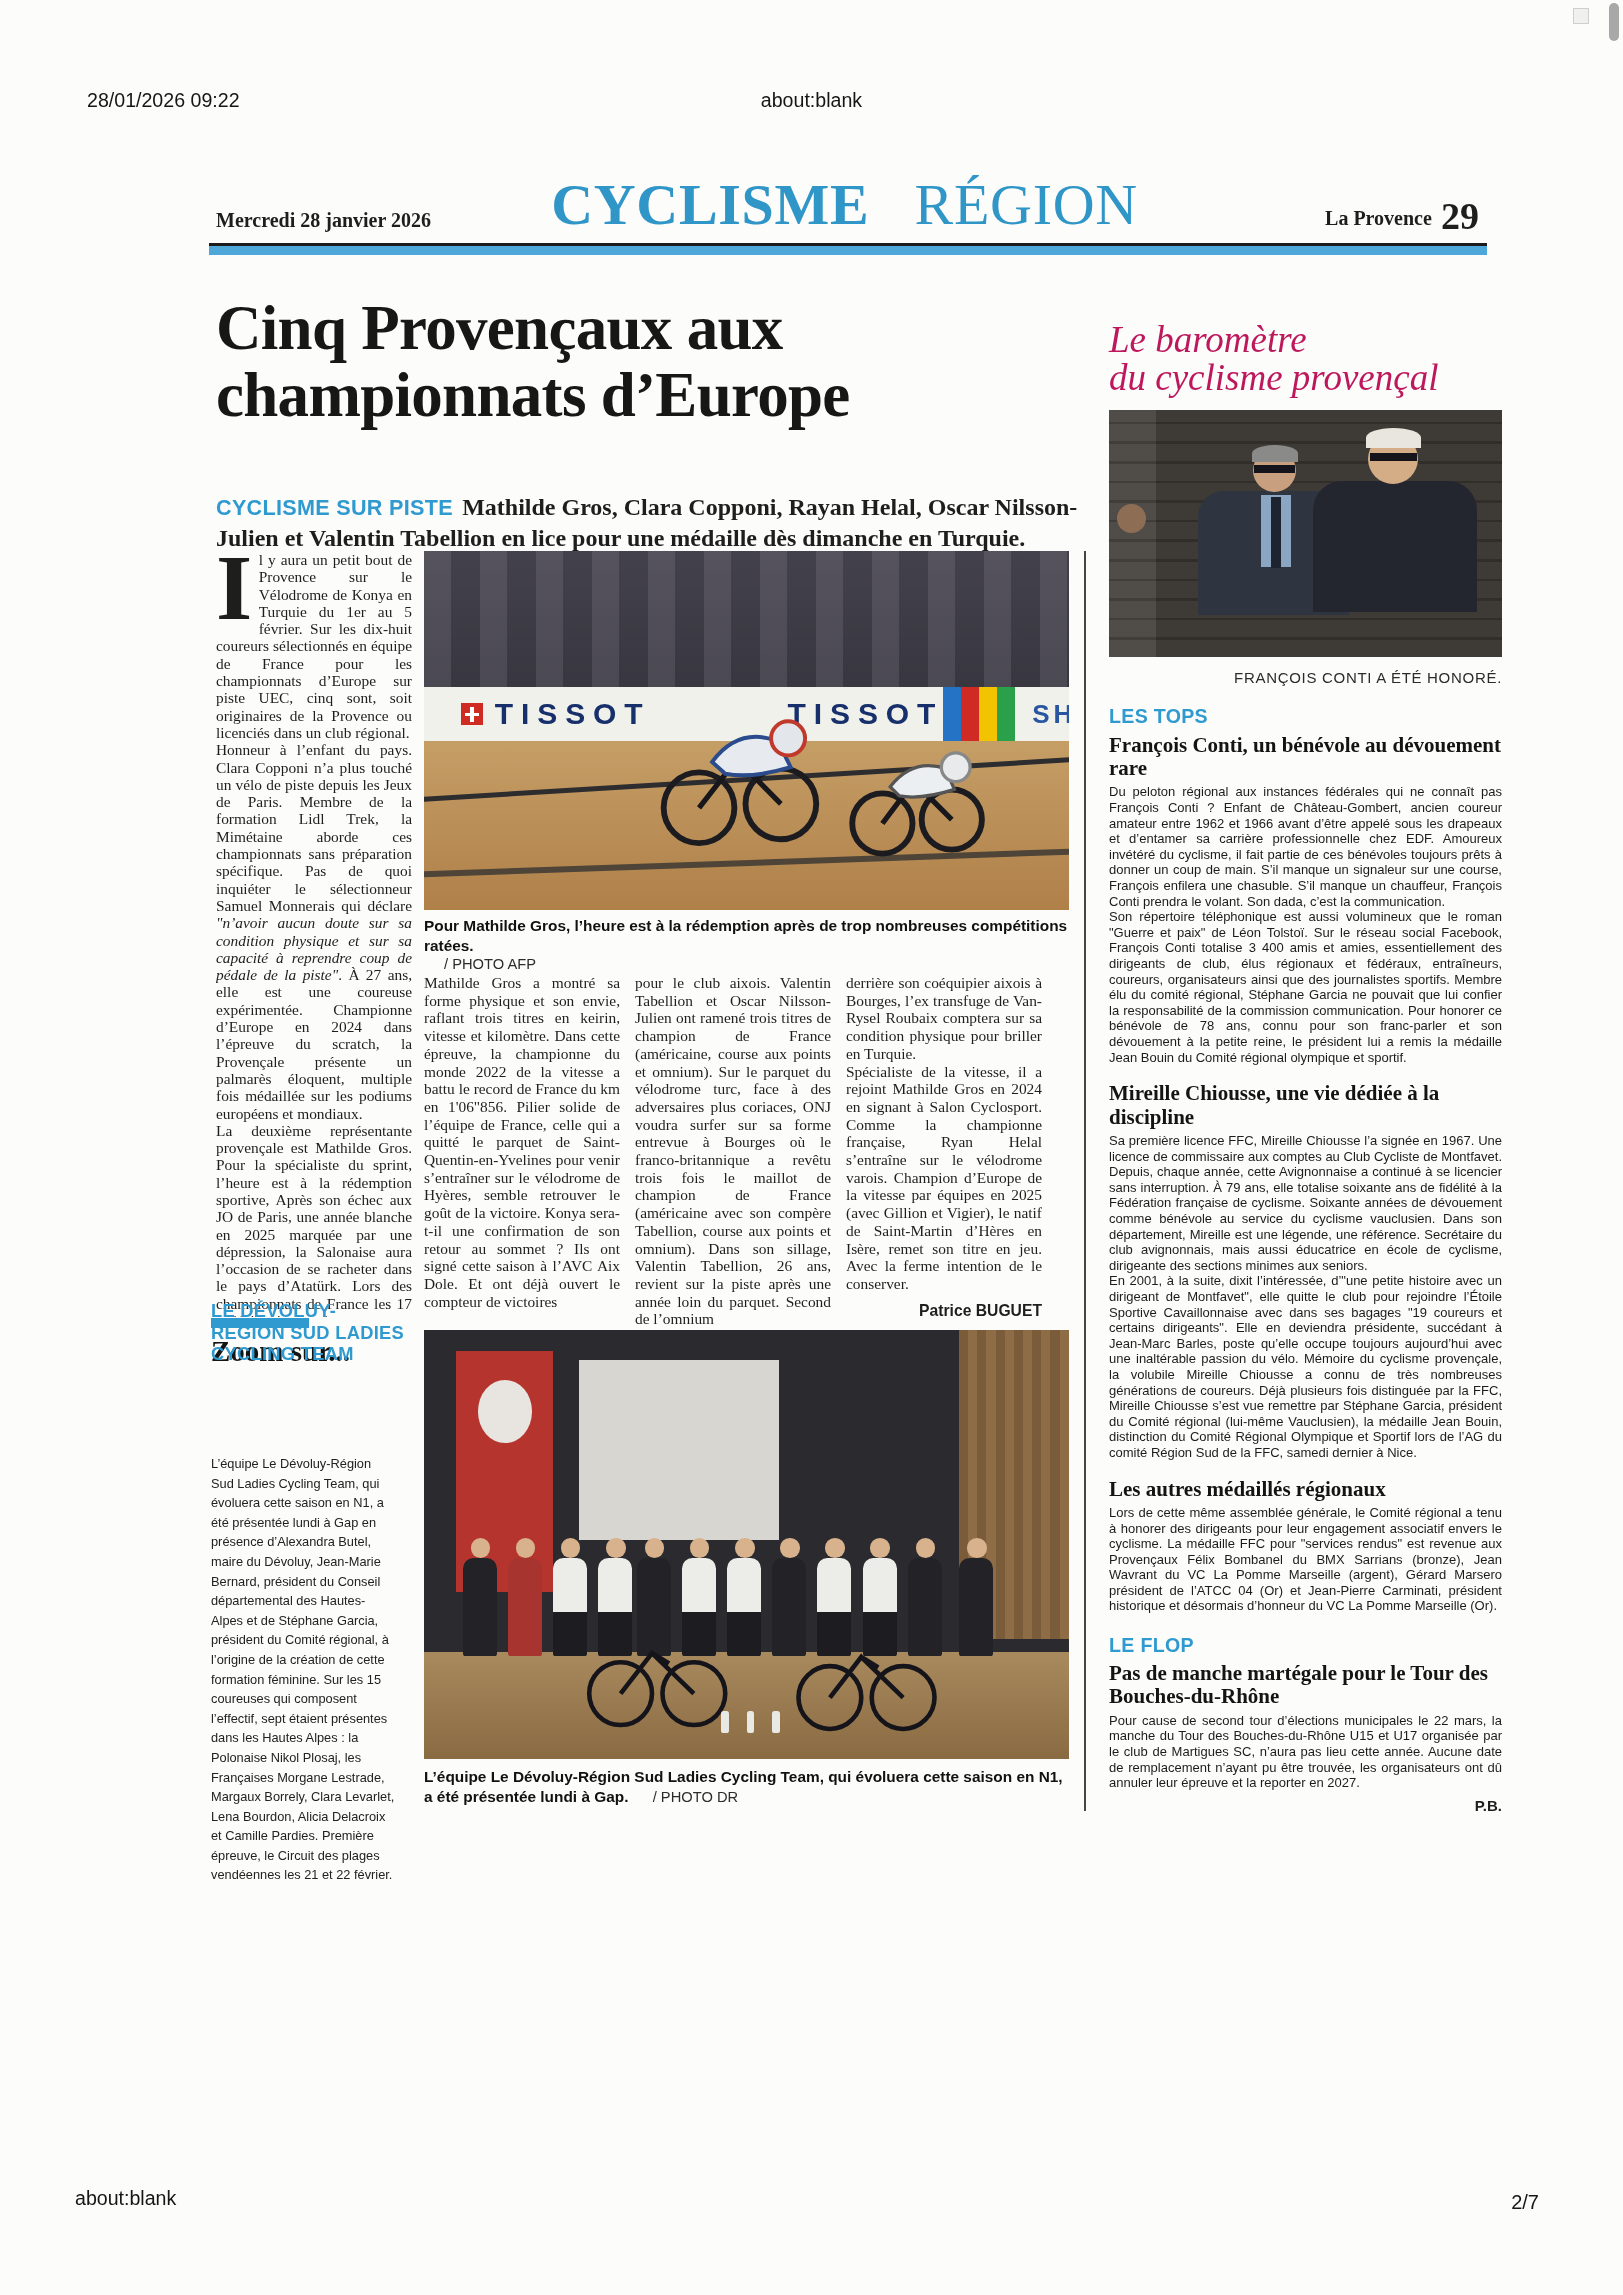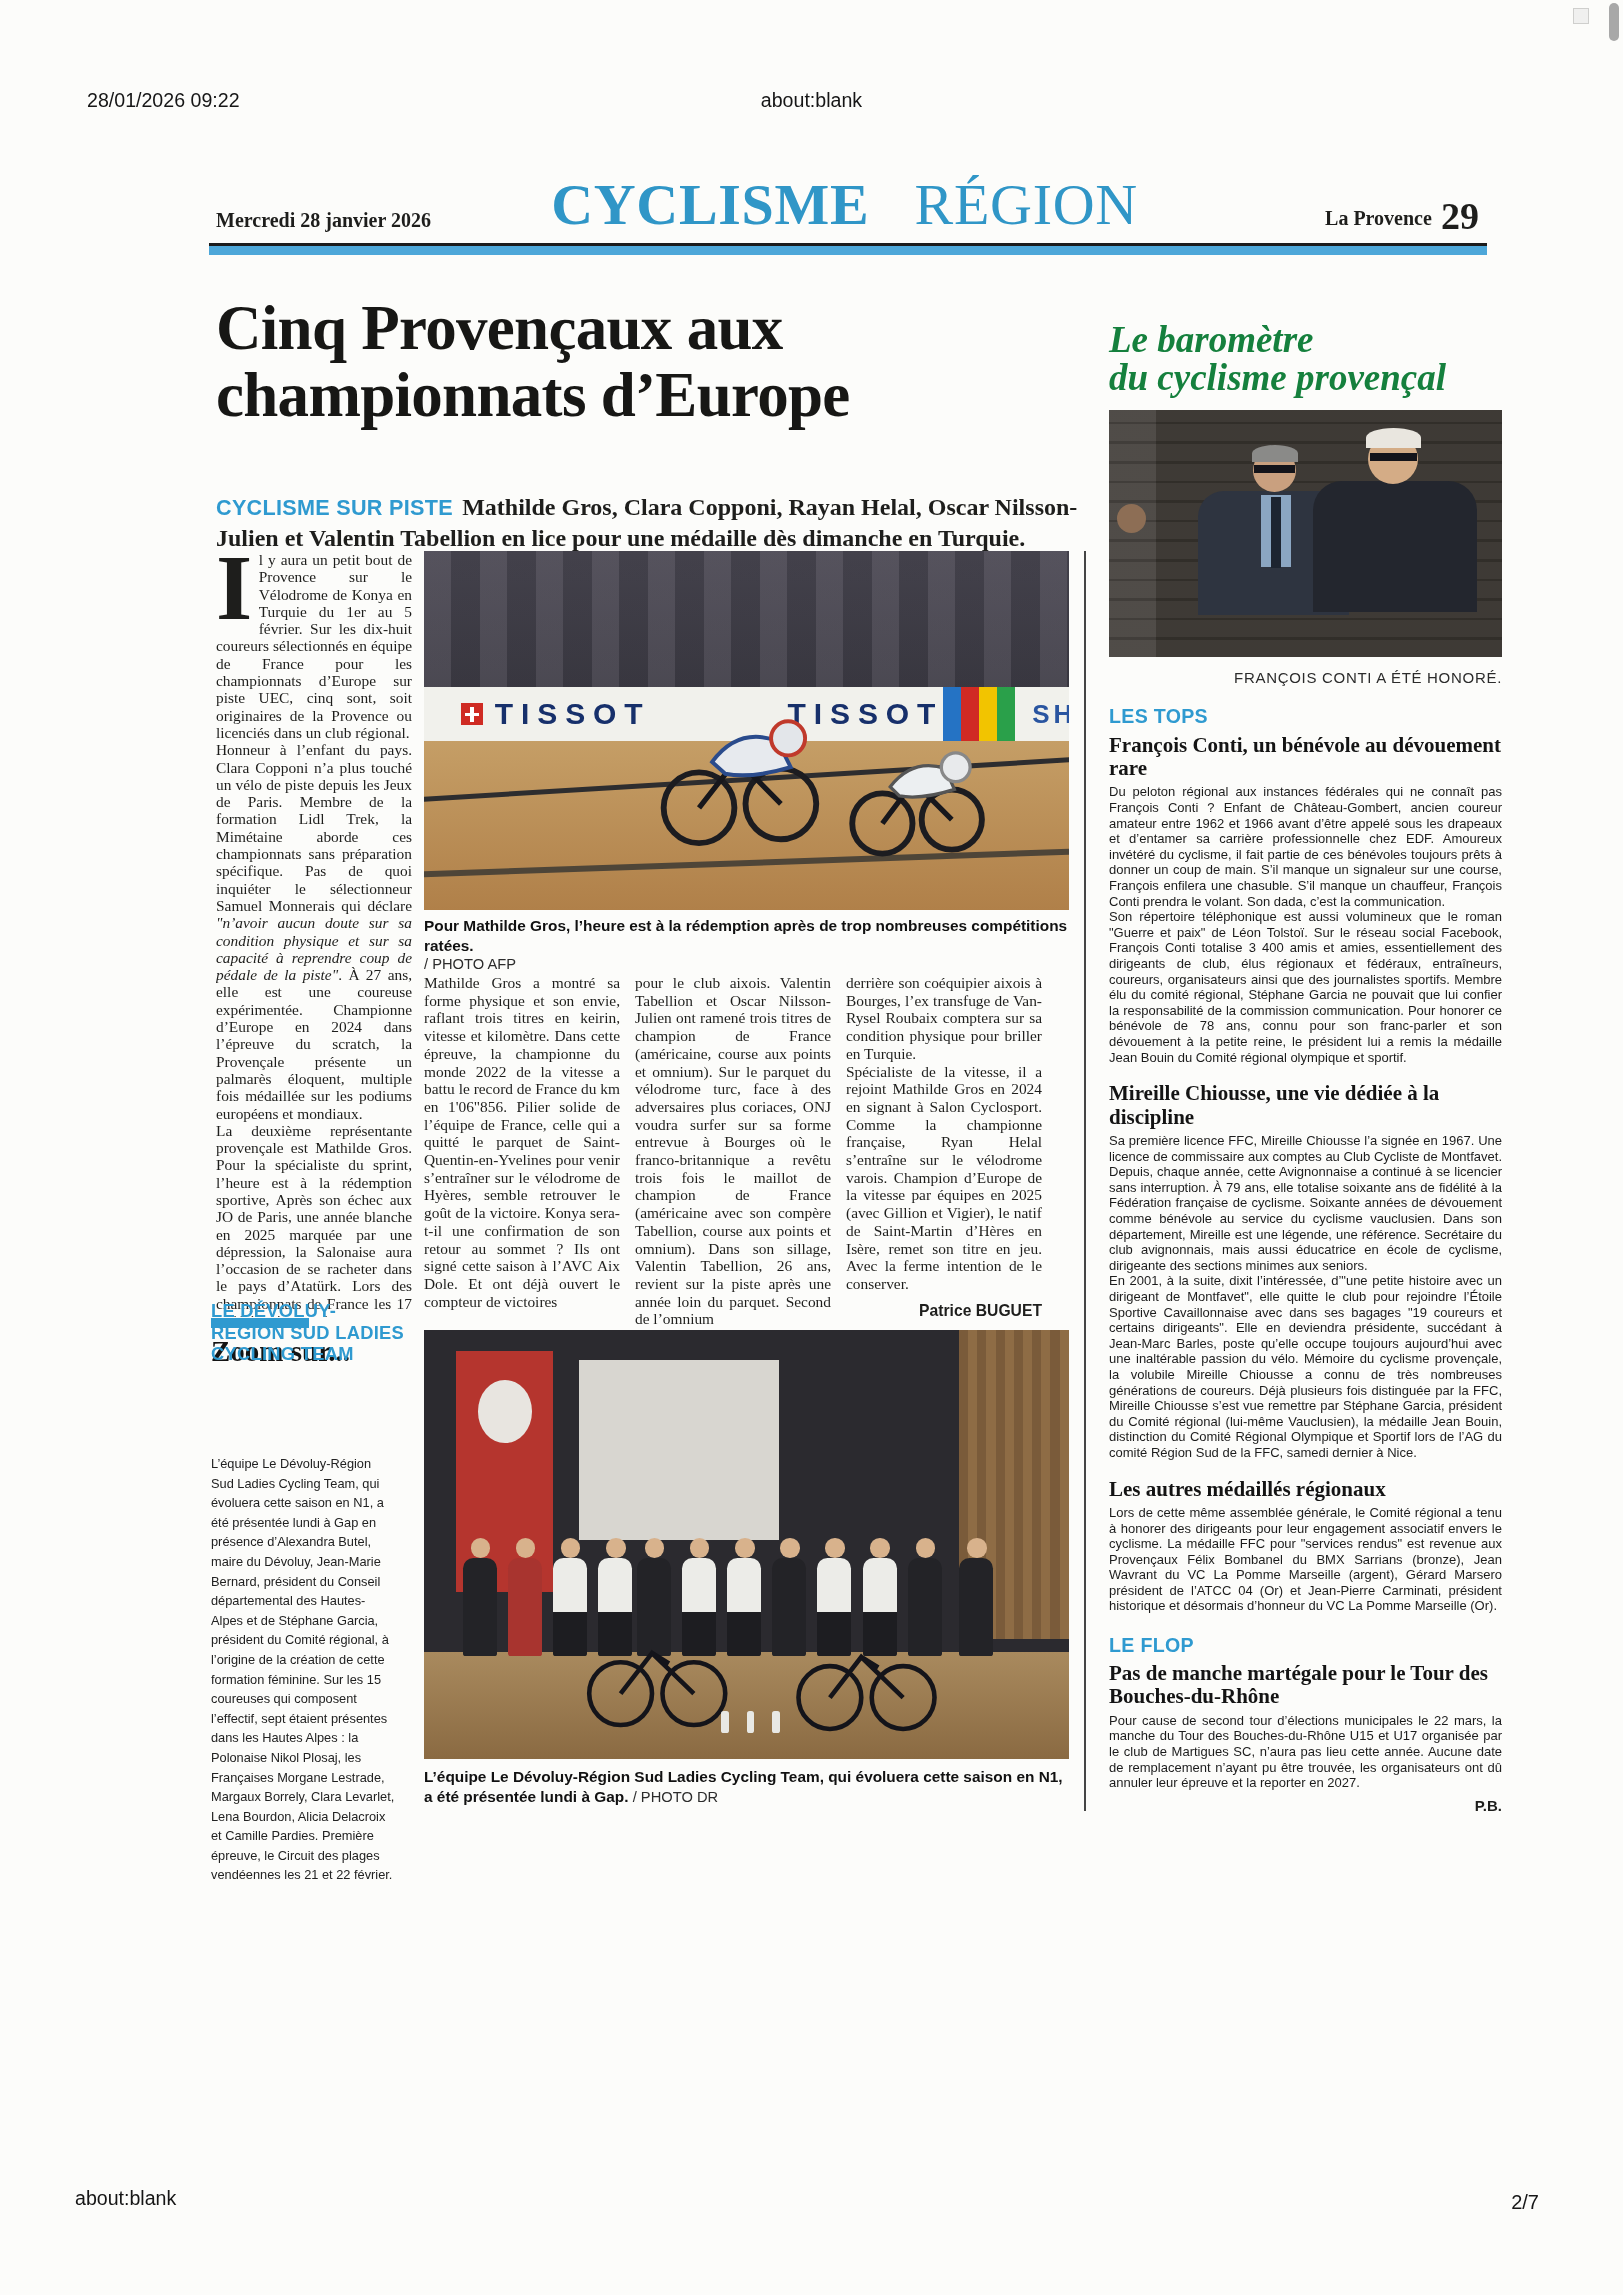--- a/index.html
+++ b/index.html
@@ -57,21 +57,21 @@
   .photo1 .track{position:absolute;left:0;top:53%;width:100%;height:47%;
       background:linear-gradient(180deg,#c59e66,#b08049);}
   .photo1 .tline1{position:absolute;left:-5%;top:63%;width:110%;height:4.6px;background:#2d2d2f;transform:rotate(-3.5deg);}
   .photo1 .tline2{position:absolute;left:-5%;top:86%;width:110%;height:5.9px;background:#4e4538;transform:rotate(-2deg);}
   .riders{position:absolute;left:0;top:0;width:100%;height:100%;}
 
   .photo-caption{position:absolute;left:424px;width:645px;font-family:"Liberation Sans",sans-serif;}
   .cap1{top:916px;}
   .cap2{top:1767px;}
   .photo-caption .capb{font-weight:bold;font-size:15.4px;line-height:20px;color:#111;}
-  .photo-caption .capc{font-weight:normal;font-size:14.7px;color:#2c2c2c;}
+  .photo-caption .capc{font-weight:normal;font-size:14.7px;color:#2c2c2c;margin-left:20px;}
 
   .bodycols{position:absolute;top:974px;width:196px;max-height:367px;overflow:hidden;
             font-size:15.4px;line-height:17.7px;text-align:justify;hyphens:auto;}
   .bodycols p{margin:0;}
   .bc1{left:424px;} .bc2{left:635px;} .bc3{left:846px;}
   .art-byline{text-align:right;font:bold 15.7px "Liberation Sans",sans-serif;margin-top:9.2px;}
 
   
   .zoom-rule{position:absolute;left:211px;top:1318px;width:98px;height:9.8px;background:#2f9ad0;}
   .zoom-title{position:absolute;left:211px;top:1335px;font-weight:bold;font-size:29px;color:#141414;}
@@ -95,21 +95,21 @@
   .person.b{background:#232327;}
   .person.r{background:#a8342f;}
   .bikes{position:absolute;left:0;top:0;width:100%;height:100%;}
   .bottle{position:absolute;bottom:6%;width:7.9px;height:22px;background:#e8e8e4;border-radius:2.6px;}
 
   
   .vdiv{position:absolute;left:1084px;top:551px;width:2px;height:1260px;background:#454545;}
 
   
   .rightcol{position:absolute;left:1109px;top:321px;width:393px;}
-  .baro-title{font-weight:bold;font-style:italic;font-size:37px;line-height:1.04;color:#15803d;}
+  .baro-title{font-weight:normal;font-style:italic;font-size:37px;line-height:1.04;color:#be185d;}
   .photo3{position:relative;margin-top:11.8px;width:393px;height:247px;overflow:hidden;
       background:repeating-linear-gradient(0deg,rgba(255,255,255,.03) 0 17px,rgba(0,0,0,.12) 17px 19.6px),
                  linear-gradient(90deg,#4a4642 0 12%,#38342f 12% 100%);}
   .man{position:absolute;}
   .head{position:absolute;border-radius:50%;background:#c9a07f;}
   .man-far .head{width:29px;height:29px;background:#8d6e55;}
   .man-left .body{position:absolute;width:151px;height:124px;left:-52px;top:42px;border-radius:26px 26px 0 0;background:#2e3440;}
   .man-left .shirt{position:absolute;left:10.5px;top:46px;width:30px;height:72px;background:#8ba6c2;}
   .man-left .tie{position:absolute;left:21px;top:48px;width:9.2px;height:71px;background:#1d2430;}
   .man-left .head{width:43px;height:43px;left:2.6px;top:0;}

